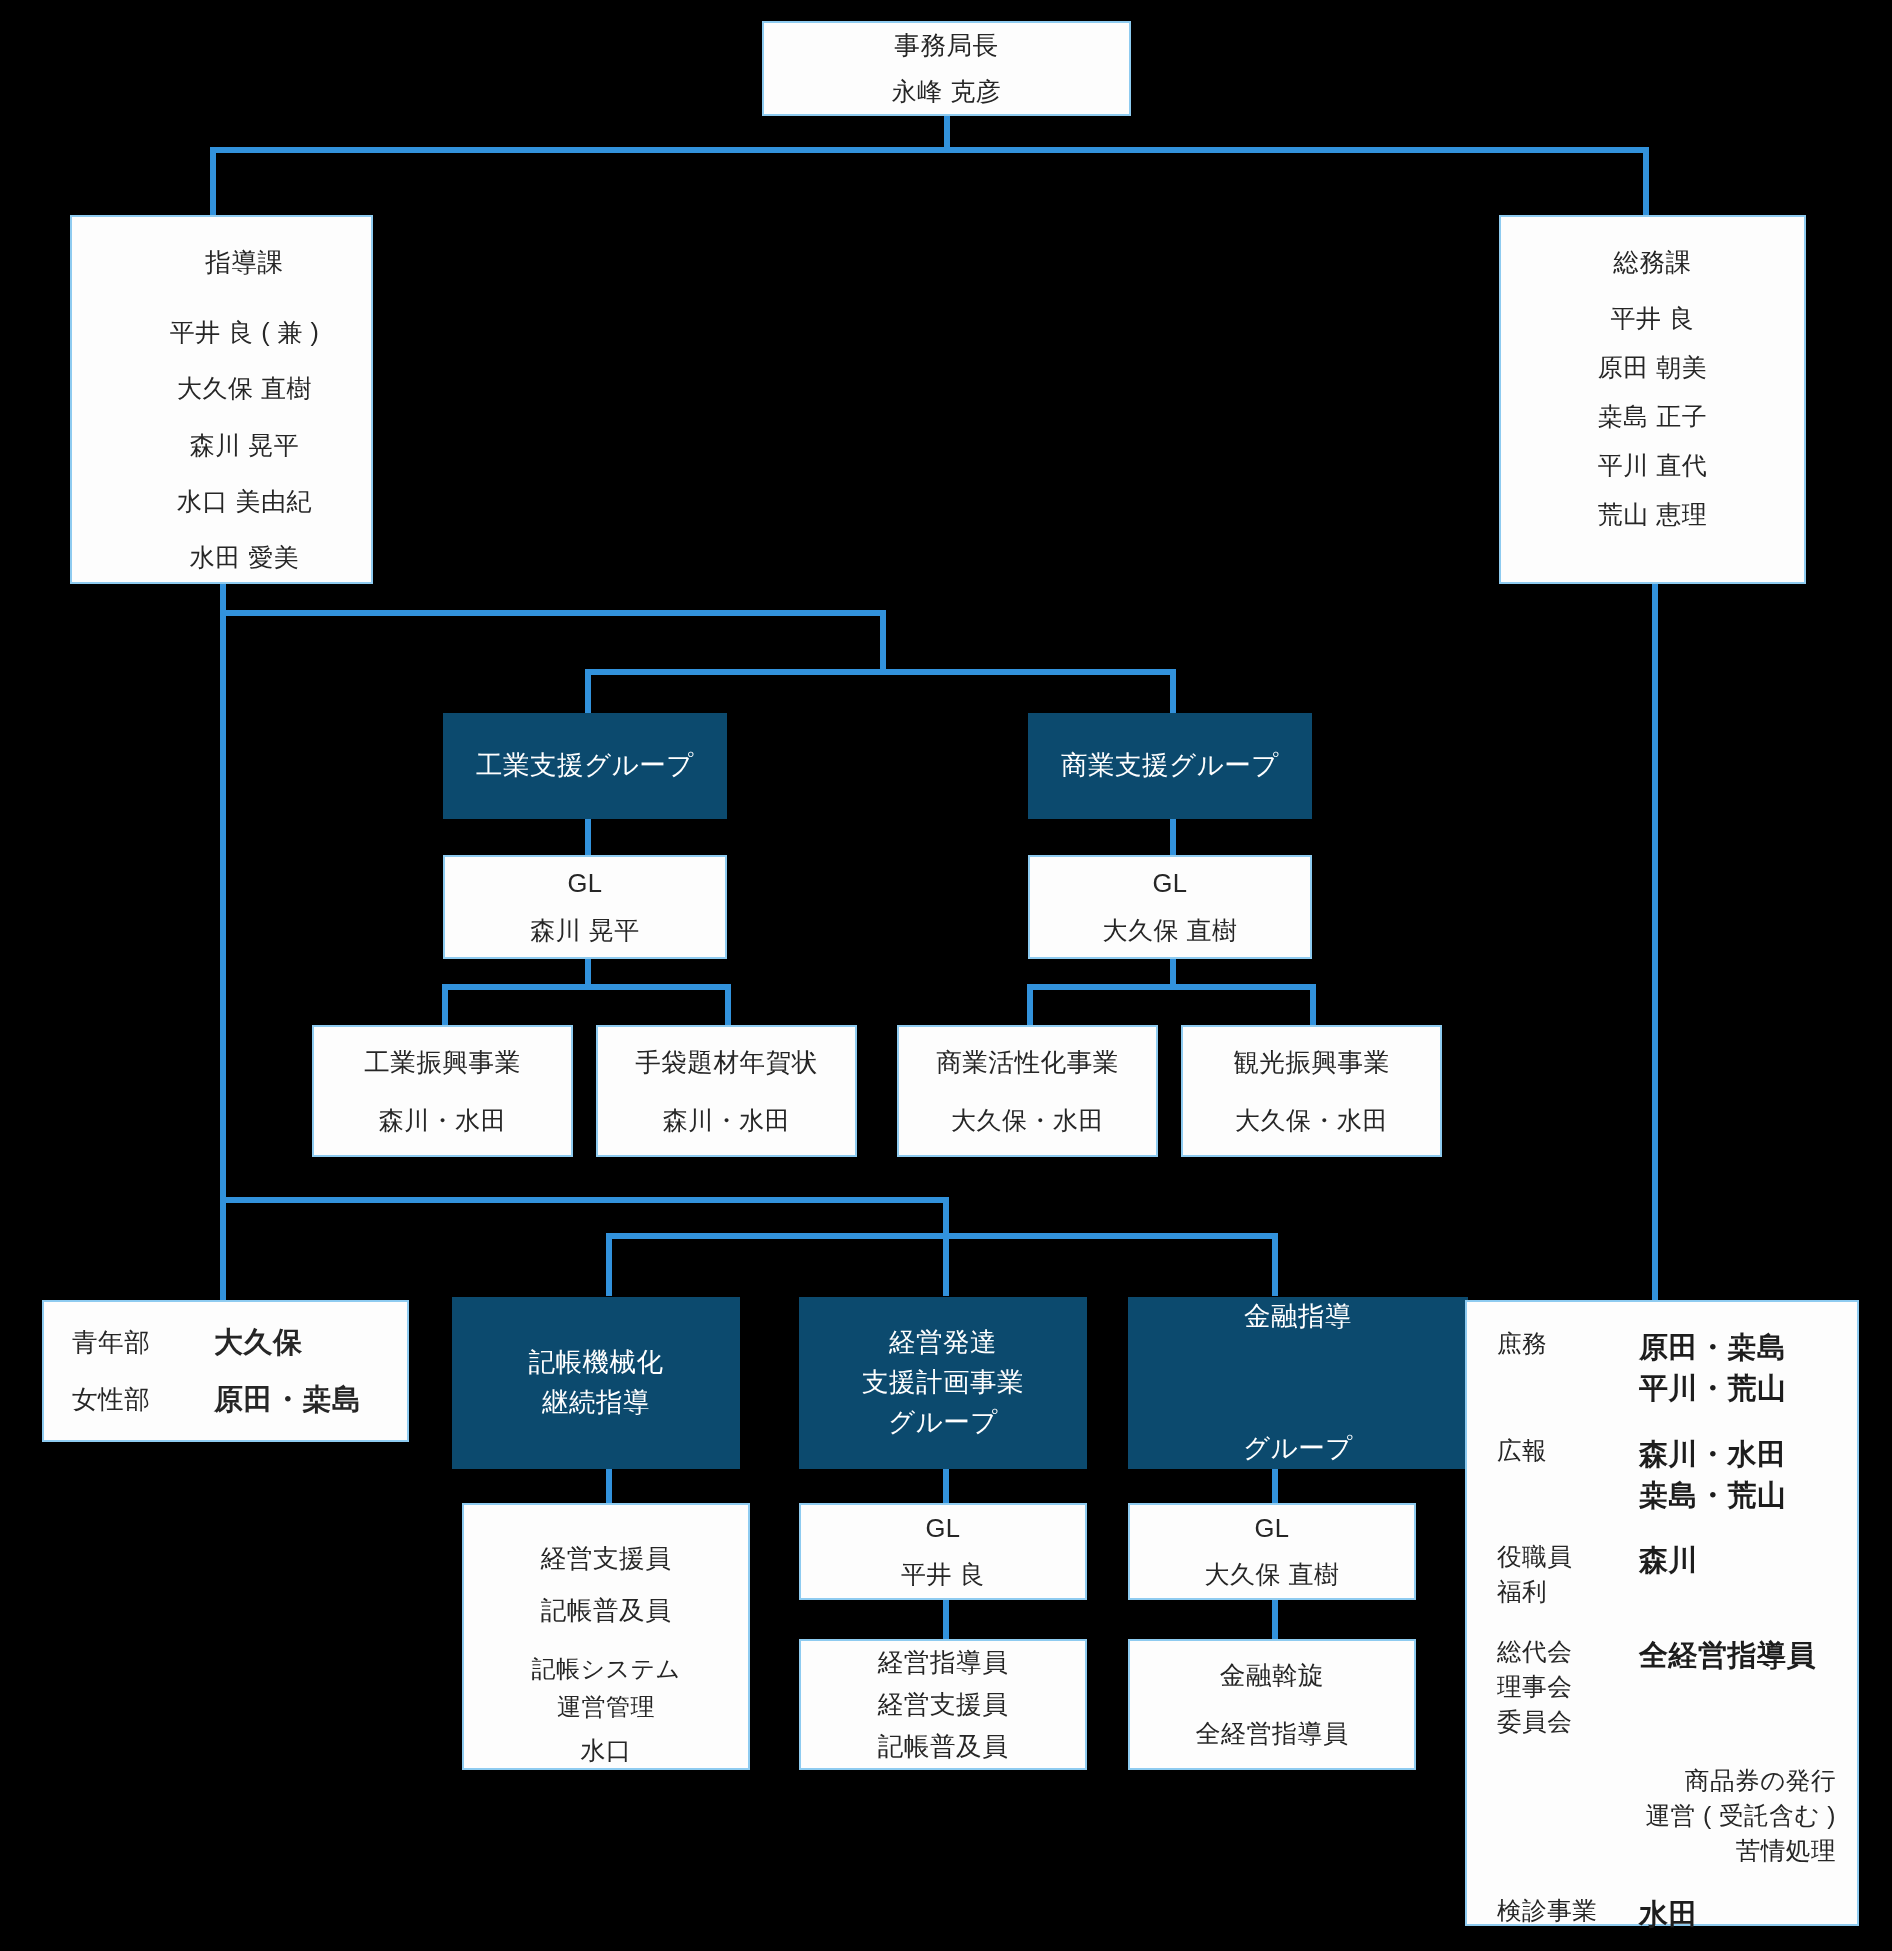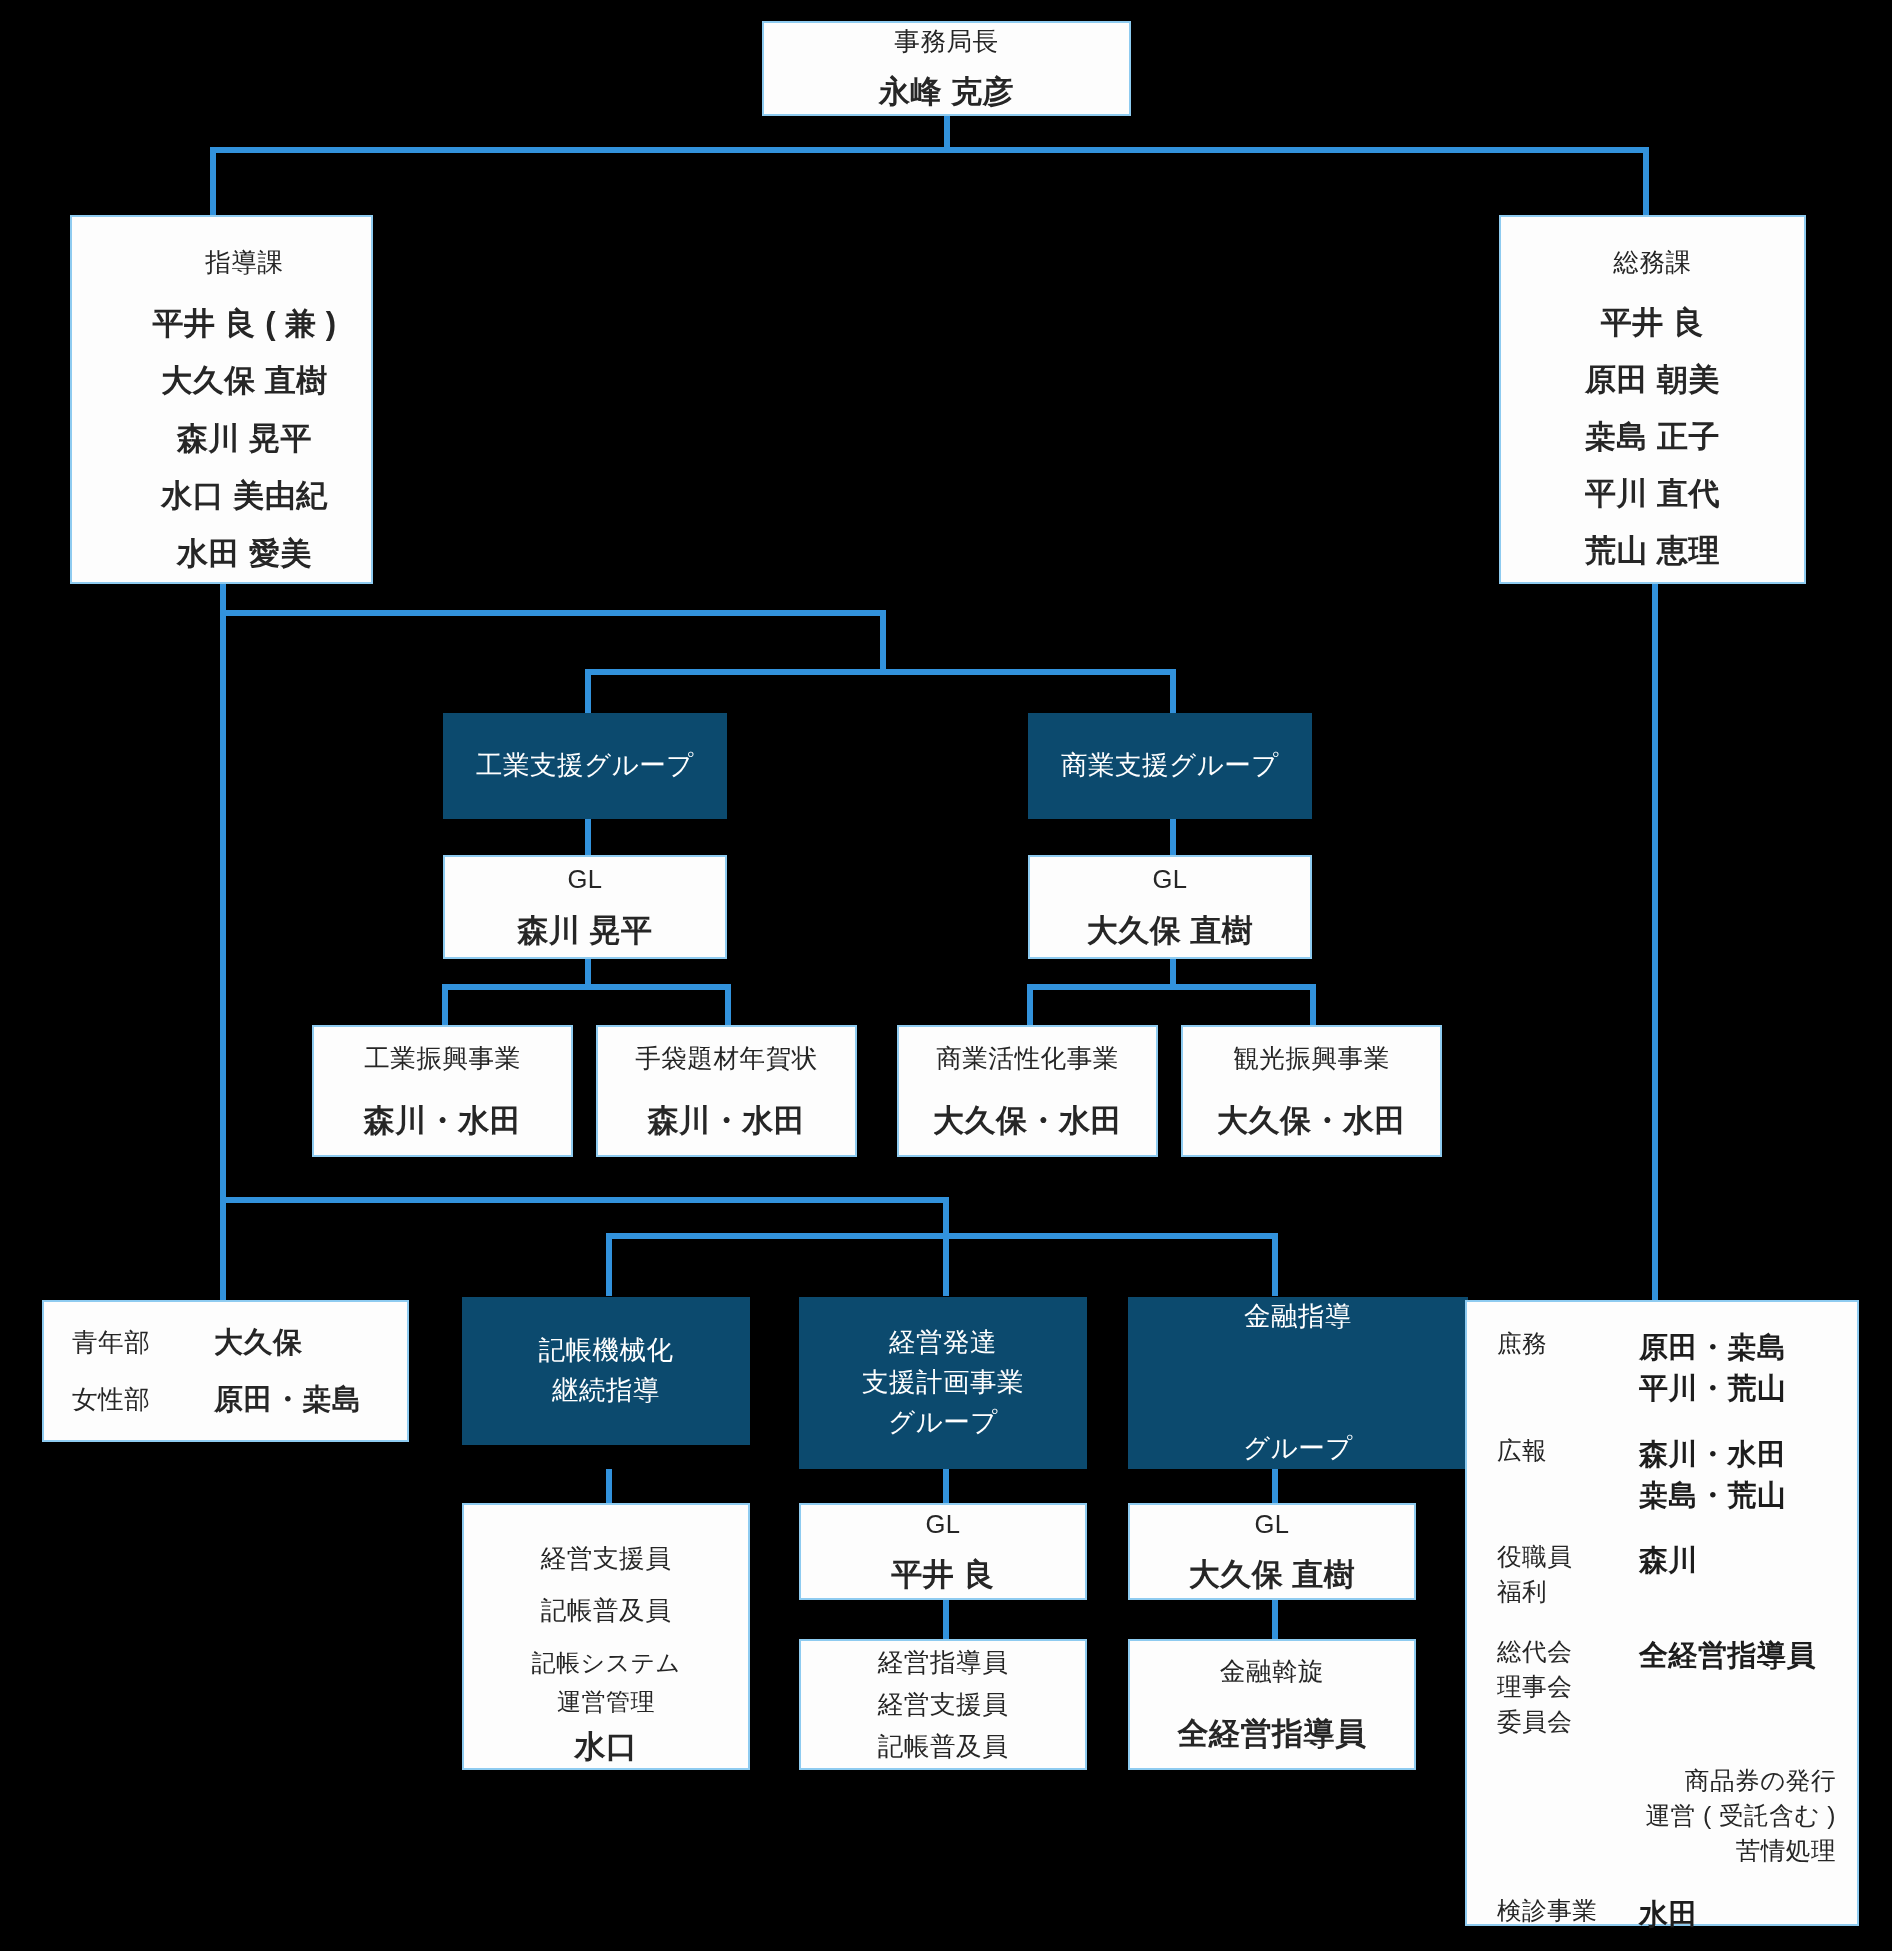--- a/index.html
+++ b/index.html
@@ -24,21 +24,21 @@
     justify-content:center;
     text-align:center;
     z-index:3;
   }
   .box.blue{
     background:#0c4a6e;
     border:none;
     color:#fff;
   }
   .t-small{ font-size:25.6px; font-weight:400; line-height:1.35; letter-spacing:0.5px; }
-  .t-big  { font-size:31px; font-weight:700; line-height:1.35; letter-spacing:0.5px; }
+  .t-big  { font-size:25px; font-weight:400; line-height:1.35; letter-spacing:0.5px; }
   .t-blue { font-size:26.5px; font-weight:400; line-height:1.5; letter-spacing:0.5px; color:#fff; }
   .gap-s  { height:13.2px; }
   .gap-m  { height:24.6px; }
 
   
   .ln{ position:absolute; background:#3292dc; z-index:1; }
   .lv{ width:5.7px; }
   .lh{ height:5.7px; }
 
   
@@ -188,21 +188,21 @@
     <div class="lrow">
       <div class="k">青年部</div>
       <div class="v">大久保</div>
     </div>
     <div class="lrow">
       <div class="k">女性部</div>
       <div class="v">原田・桒島</div>
     </div>
   </div>
 
-  <div class="box blue" style="left:462px;top:1297px;width:288px;height:148px;">
+  <div class="box blue" style="left:452px;top:1297px;width:288px;height:172px;">
     <div class="t-blue">記帳機械化</div>
     <div class="t-blue">継続指導</div>
   </div>
   <div class="box" style="left:462px;top:1503px;width:288px;height:267px;justify-content:flex-start;padding-top:36px;">
     <div class="t-small" style="margin-bottom:17px">経営支援員</div>
     <div class="t-small">記帳普及員</div>
     <div style="height:42px"></div>
     <div class="t-small" style="font-size:24px">記帳システム</div>
     <div class="t-small" style="font-size:24px;margin-top:5.7px">運営管理</div>
     <div style="height:17px"></div>

